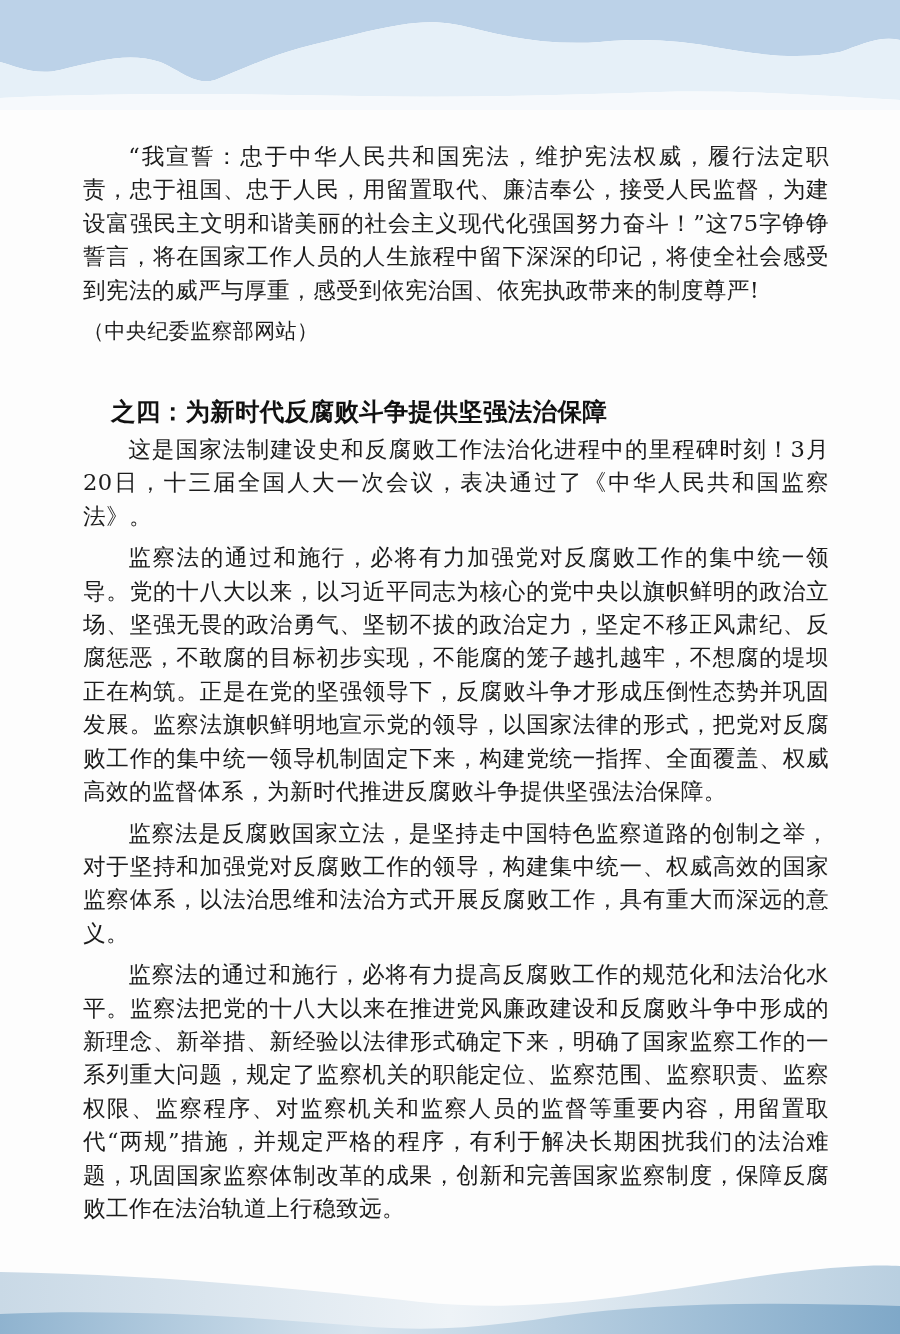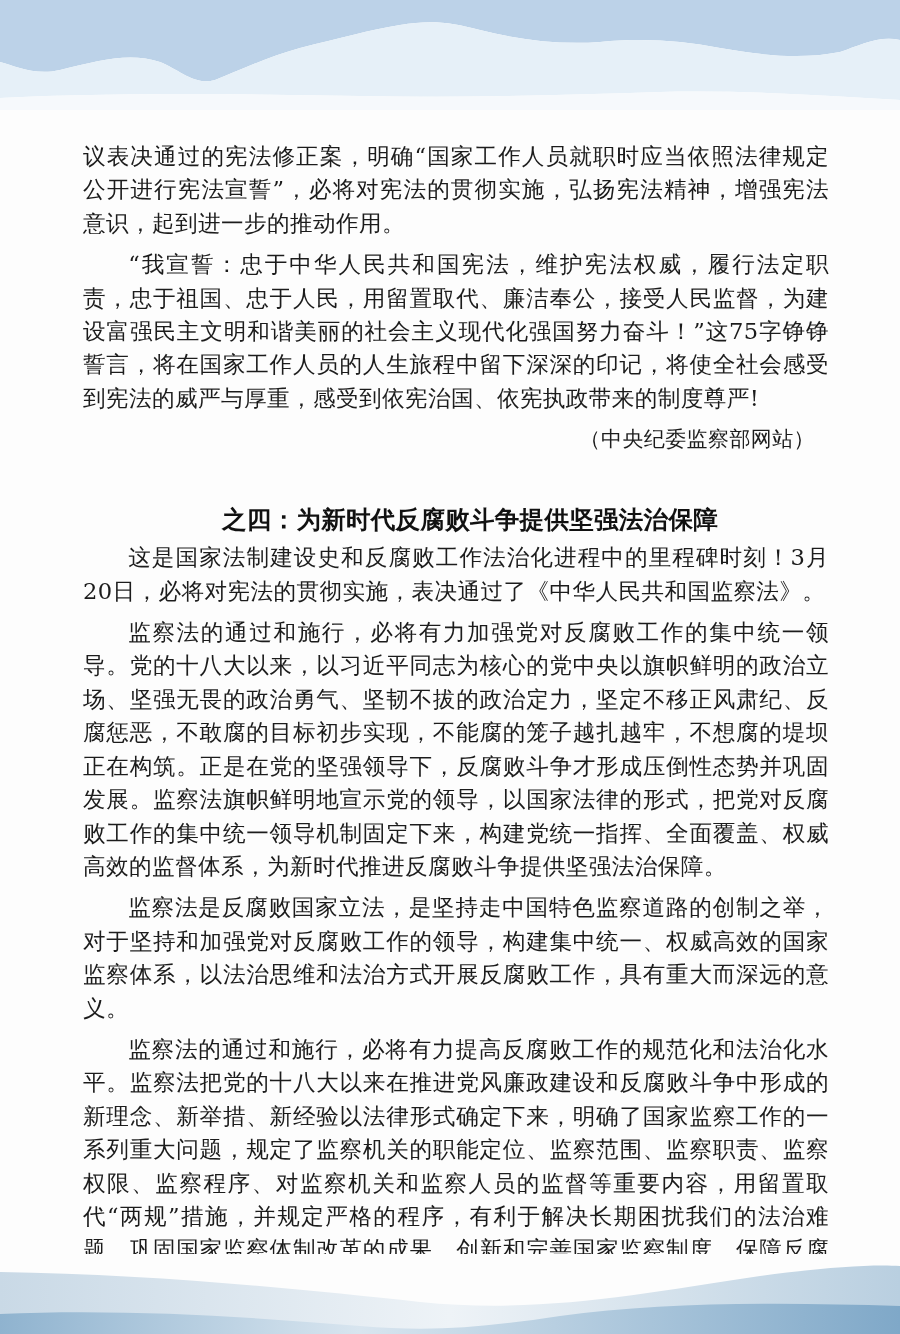--- a/index.html
+++ b/index.html
@@ -30,53 +30,51 @@
       line-height: 33.4px;
       text-align: justify;
       text-justify: inter-ideograph;
       letter-spacing: 0.4px;
     }
     .para.indent { text-indent: 2em; }
     .para + .para { margin-top: 8px; }
     .attribution {
       font-size: 21px;
       line-height: 33px;
-      text-align: right;
+      text-align: left;
       margin: 8px 14px 0 0;
       letter-spacing: 0.4px;
     }
     .section-heading {
       font-family: "DejaVu Sans", "Liberation Sans", sans-serif;
       font-weight: bold;
       font-size: 24.5px;
       line-height: 34px;
       margin: 47px 0 4px 28px;
       color: #111;
       letter-spacing: 0.3px;
-      text-align: center;
     }
   </style>
 </head>
 <body>
 
 <svg class="top-decor" viewBox="0 0 900 110" preserveAspectRatio="none">
   <rect x="0" y="0" width="900" height="110" fill="#fdfdfd"></rect>
   <path d="M0 0 H900 V40 C880 35 860 45 840 52 C800 60 760 55 720 48 C680 40 640 38 600 42 C560 45 520 40 480 30 C450 22 430 20 400 25 C370 30 340 38 300 48 C270 56 240 70 215 80 C195 86 180 70 160 62 C130 52 100 60 60 70 C35 76 15 66 0 62 Z" fill="#bcd2e8"></path>
   <path d="M0 62 C15 66 35 76 60 70 C100 60 130 52 160 62 C180 70 195 86 215 80 C240 70 270 56 300 48 C340 38 370 30 400 25 C430 20 450 22 480 30 C520 40 560 45 600 42 C640 38 680 40 720 48 C760 55 800 60 840 52 C860 45 880 35 900 40 V100 C820 95 740 90 660 92 C560 95 460 98 360 96 C240 94 120 92 0 98 Z" fill="#e6f0f8"></path>
   <path d="M0 98 C120 92 240 94 360 96 C460 98 560 95 660 92 C740 90 820 95 900 100 V110 H0 Z" fill="#f6f9fc"></path>
 </svg>
 
 <div class="page">
-  <p class="para">议表决通过的宪法修正案，明确“国家工作人员就职时应当依照法律规定公开进行宪法宣誓”，必将对宪法的贯彻实施，弘扬宪法精神，增强宪法意识，起到进一步的推动作用。</p>
   <p class="para indent">“我宣誓：忠于中华人民共和国宪法，维护宪法权威，履行法定职责，忠于祖国、忠于人民，用留置取代、廉洁奉公，接受人民监督，为建设富强民主文明和谐美丽的社会主义现代化强国努力奋斗！”这75字铮铮誓言，将在国家工作人员的人生旅程中留下深深的印记，将使全社会感受到宪法的威严与厚重，感受到依宪治国、依宪执政带来的制度尊严!</p>
   <div class="attribution">（中央纪委监察部网站）</div>
 
   <h2 class="section-heading">之四：为新时代反腐败斗争提供坚强法治保障</h2>
 
-  <p class="para indent">这是国家法制建设史和反腐败工作法治化进程中的里程碑时刻！3月20日，必将对宪法的贯彻实施，表决通过了《中华人民共和国监察法》。</p>
+  <p class="para indent">这是国家法制建设史和反腐败工作法治化进程中的里程碑时刻！3月20日，十三届全国人大一次会议，表决通过了《中华人民共和国监察法》。</p>
   <p class="para indent">监察法的通过和施行，必将有力加强党对反腐败工作的集中统一领导。党的十八大以来，以习近平同志为核心的党中央以旗帜鲜明的政治立场、坚强无畏的政治勇气、坚韧不拔的政治定力，坚定不移正风肃纪、反腐惩恶，不敢腐的目标初步实现，不能腐的笼子越扎越牢，不想腐的堤坝正在构筑。正是在党的坚强领导下，反腐败斗争才形成压倒性态势并巩固发展。监察法旗帜鲜明地宣示党的领导，以国家法律的形式，把党对反腐败工作的集中统一领导机制固定下来，构建党统一指挥、全面覆盖、权威高效的监督体系，为新时代推进反腐败斗争提供坚强法治保障。</p>
   <p class="para indent">监察法是反腐败国家立法，是坚持走中国特色监察道路的创制之举，对于坚持和加强党对反腐败工作的领导，构建集中统一、权威高效的国家监察体系，以法治思维和法治方式开展反腐败工作，具有重大而深远的意义。</p>
   <p class="para indent">监察法的通过和施行，必将有力提高反腐败工作的规范化和法治化水平。监察法把党的十八大以来在推进党风廉政建设和反腐败斗争中形成的新理念、新举措、新经验以法律形式确定下来，明确了国家监察工作的一系列重大问题，规定了监察机关的职能定位、监察范围、监察职责、监察权限、监察程序、对监察机关和监察人员的监督等重要内容，用留置取代“两规”措施，并规定严格的程序，有利于解决长期困扰我们的法治难题，巩固国家监察体制改革的成果，创新和完善国家监察制度，保障反腐败工作在法治轨道上行稳致远。</p>
 
 </div>
 
 <svg class="bottom-decor" viewBox="0 0 900 80" preserveAspectRatio="none">
   <defs>
     <linearGradient id="waveA" x1="0" y1="0" x2="1" y2="0">
       <stop offset="0" stop-color="#c9d9e6"></stop>

